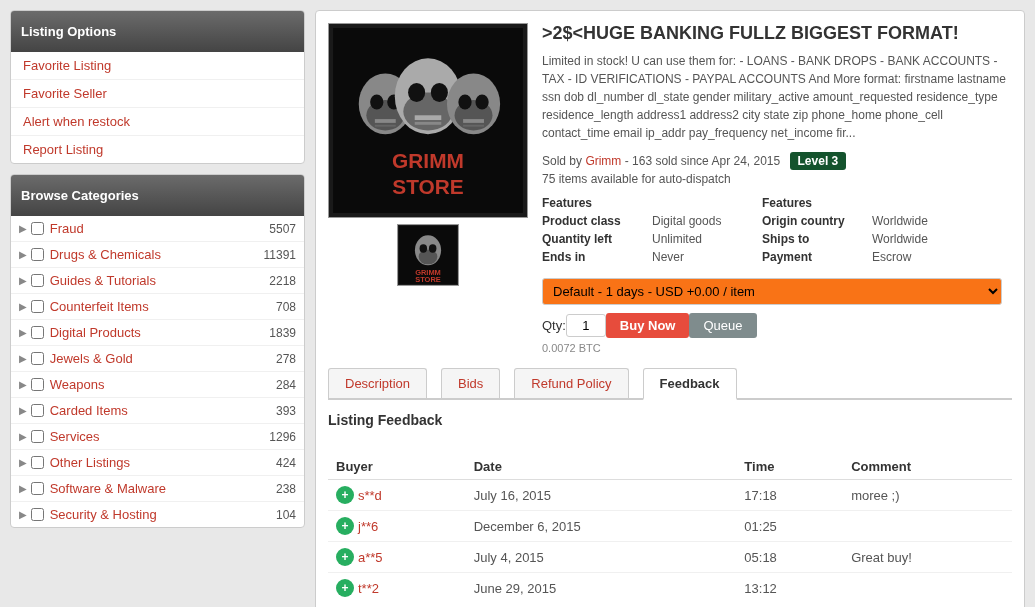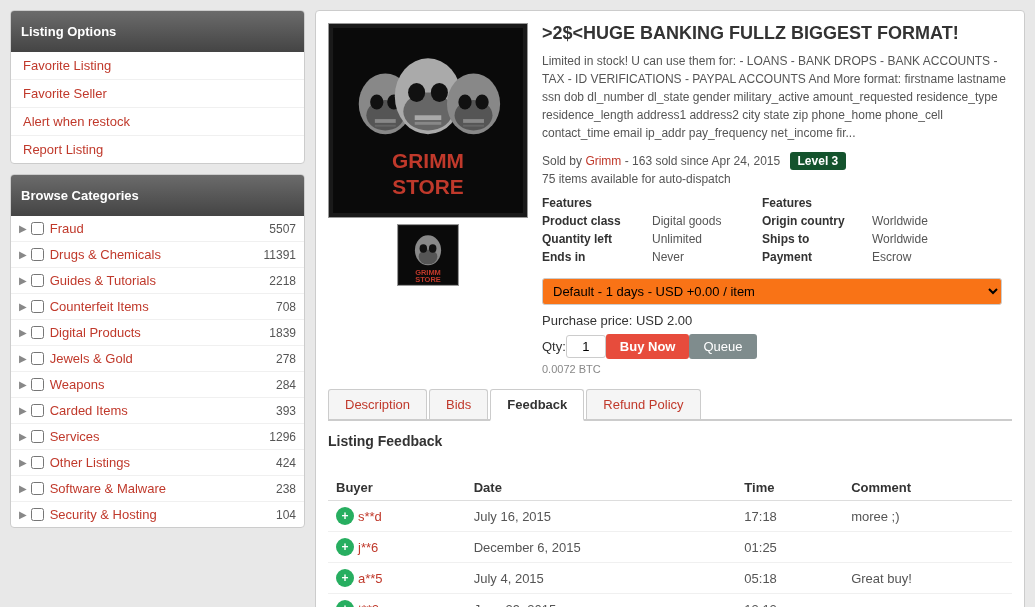--- a/index.html
+++ b/index.html
@@ -245,21 +245,21 @@
     .btc-price {
       font-size: 11px;
       color: #888;
     }
 
     
     .tabs-bar {
       display: flex;
       border-bottom: 2px solid #ccc;
       margin-bottom: 12px;
-      gap: 0;
+      gap: 12px;
     }
     .tab {
       padding: 7px 16px;
       font-size: 13px;
       color: #c0392b;
       cursor: pointer;
       border: 1px solid #ccc;
       border-bottom: none;
       background: #f5f5f5;
       margin-right: 2px;
@@ -507,40 +507,36 @@
             </div>
           </div>
         </div>
 
         <div class="dropdown-row">
           <select class="shipping-select">
             <option>Default - 1 days - USD +0.00 / item</option>
           </select>
         </div>
 
-        <div class="purchase-price-row">
-          <span>Purchase price:</span>
-          <span>USD 2.00</span>
-        </div>
 
         <div class="qty-row">
           <span class="qty-label">Qty:</span>
           <input class="qty-input" type="text" value="1" style="">
           <button class="btn-buy">Buy Now</button>
           <button class="btn-queue">Queue</button>
         </div>
         <div class="btc-price">0.0072 BTC</div>
       </div>
     </div>
 
     <div class="tabs-bar" id="tabs-bar">
         <div class="tab">Description</div>
         <div class="tab">Bids</div>
+        <div class="tab">Refund Policy</div>
         <div class="tab active">Feedback</div>
-        <div class="tab">Refund Policy</div>
       </div>
 
     <div>
       <div class="feedback-section-title">Listing Feedback</div>
       <table class="feedback-table">
         <thead>
           <tr id="feedback-headers">
               <th>Buyer</th>
               <th>Date</th>
               <th>Time</th>

